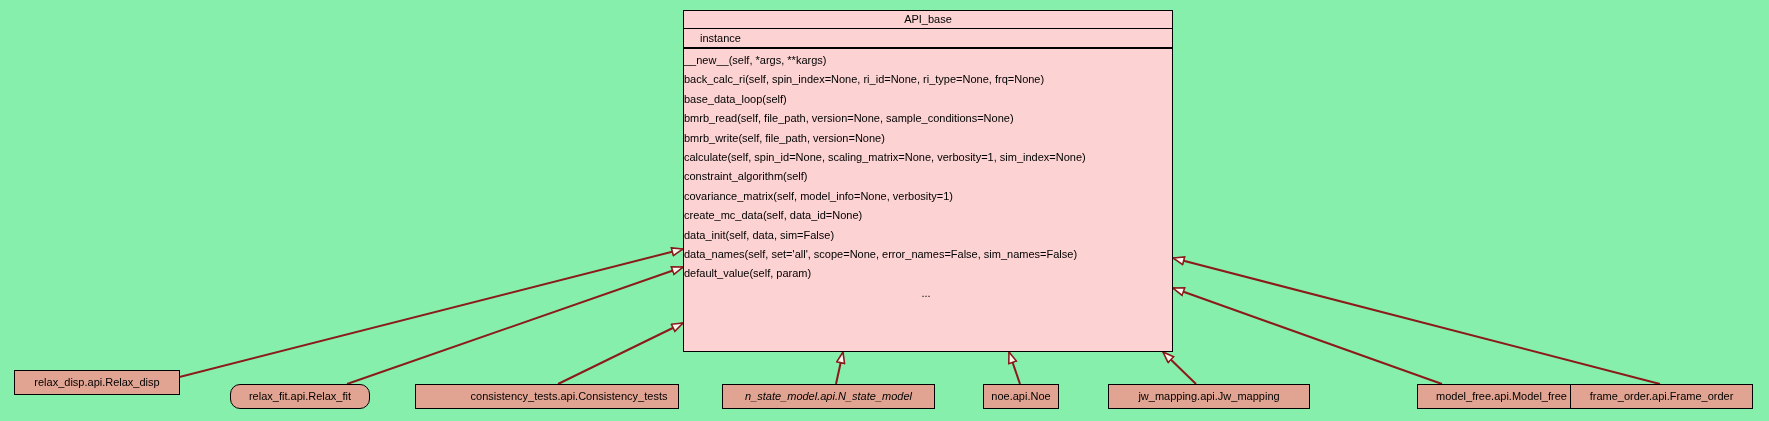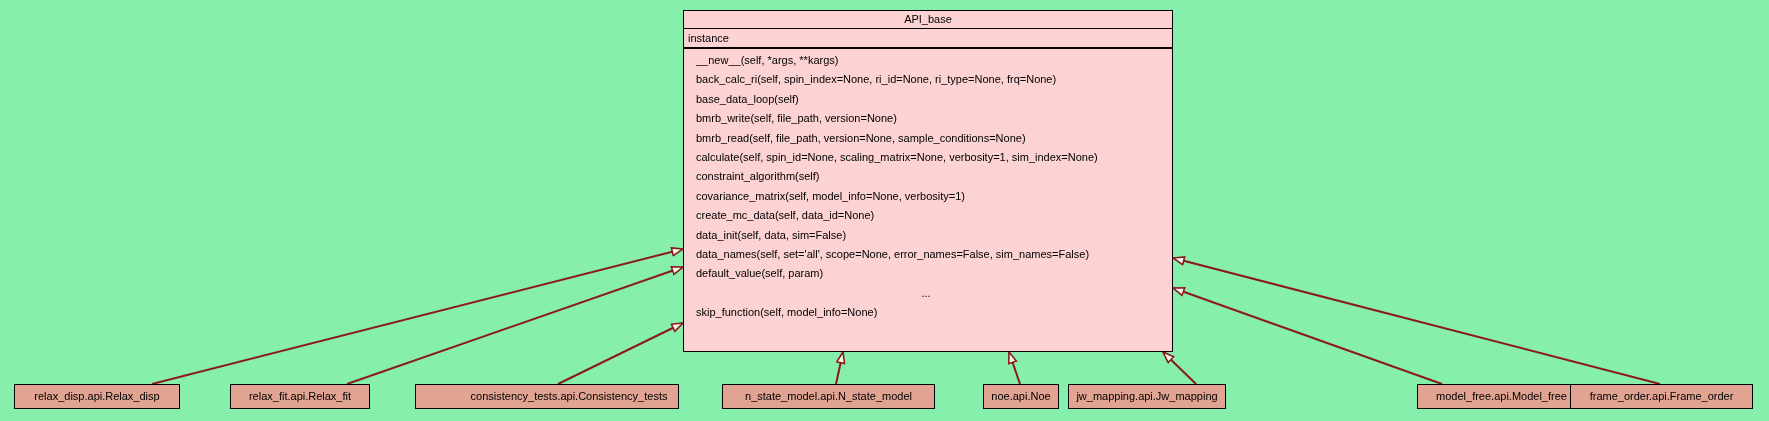--- a/index.html
+++ b/index.html
@@ -24,28 +24,28 @@
   }
   #base-box { z-index:2; }
   .base-title {
     height:17px; line-height:17px;
     text-align:center;
     border-bottom:1px solid #000;
     white-space:nowrap; overflow:hidden;
   }
   .base-attrs {
     height:18px; line-height:18px;
-    padding-left:4px;
+    padding-left:16px;
     border-bottom:2px solid #000;
     white-space:nowrap; overflow:hidden;
   }
   .methods { padding-top:2px; }
   .method-row {
     height:19.4px; line-height:19.4px;
-    padding-left:12px; padding-right:4px;
+    padding-left:0; padding-right:4px;
     white-space:nowrap; overflow:hidden;
   }
   .method-row.center { text-align:center; padding-left:0; }
   .sub-box {
     position:absolute;
     border:1px solid #000;
     box-sizing:border-box;
     text-align:center;
     white-space:nowrap; overflow:hidden;
     font-size:11px;
@@ -76,38 +76,37 @@
       <line x1="1660" y1="384" x2="1173" y2="258" stroke="#8b1a1a" stroke-width="2" marker-end="url(#hollow-arrow)"></line>
     </svg>
 
   <div id="base-box" class="class-box" style="left: 683px; top: 10px; width: 490px; height: 342px; background: rgb(252, 210, 210);">
     <div class="base-title">API_base</div>
     <div class="base-attrs">instance</div>
     <div class="methods" id="methods">
         <div class="method-row">__new__(self, *args, **kargs)</div>
         <div class="method-row">back_calc_ri(self, spin_index=None, ri_id=None, ri_type=None, frq=None)</div>
         <div class="method-row">base_data_loop(self)</div>
+        <div class="method-row">bmrb_read(self, file_path, version=None, sample_conditions=None)</div>
         <div class="method-row">bmrb_write(self, file_path, version=None)</div>
-        <div class="method-row">bmrb_read(self, file_path, version=None, sample_conditions=None)</div>
         <div class="method-row">calculate(self, spin_id=None, scaling_matrix=None, verbosity=1, sim_index=None)</div>
         <div class="method-row">constraint_algorithm(self)</div>
         <div class="method-row">covariance_matrix(self, model_info=None, verbosity=1)</div>
         <div class="method-row">create_mc_data(self, data_id=None)</div>
         <div class="method-row">data_init(self, data, sim=False)</div>
         <div class="method-row">data_names(self, set='all', scope=None, error_names=False, sim_names=False)</div>
         <div class="method-row">default_value(self, param)</div>
         <div class="method-row center">...</div>
-        <div class="method-row">skip_function(self, model_info=None)</div>
       </div>
   </div>
 
   <div id="subclasses">
-      <div class="sub-box" style="left: 14px; top: 384px; width: 166px; background: rgb(226, 164, 146);"><span>relax_disp.api.Relax_disp</span></div>
-      <div class="sub-box" style="left: 230px; top: 384px; width: 140px; background: rgb(226, 164, 146);"><span>relax_fit.api.Relax_fit</span></div>
+      <div class="sub-box" style="left: 14px; top: 370px; width: 166px; background: rgb(226, 164, 146);"><span>relax_disp.api.Relax_disp</span></div>
+      <div class="sub-box" style="left: 230px; top: 384px; width: 140px; background: rgb(226, 164, 146); border-radius: 10px;"><span>relax_fit.api.Relax_fit</span></div>
       <div class="sub-box" style="left: 415px; top: 384px; width: 264px; background: rgb(226, 164, 146); padding-left: 44px;"><span>consistency_tests.api.Consistency_tests</span></div>
-      <div class="sub-box" style="left: 722px; top: 384px; width: 213px; background: rgb(226, 164, 146);"><span>n_state_model.api.N_state_model</span></div>
+      <div class="sub-box" style="left: 722px; top: 384px; width: 213px; background: rgb(226, 164, 146); font-style: italic;"><span>n_state_model.api.N_state_model</span></div>
       <div class="sub-box" style="left: 983px; top: 384px; width: 76px; background: rgb(226, 164, 146);"><span>noe.api.Noe</span></div>
-      <div class="sub-box" style="left: 1068px; top: 384px; width: 158px; background: rgb(226, 164, 146);"><span>jw_mapping.api.Jw_mapping</span></div>
+      <div class="sub-box" style="left: 1108px; top: 384px; width: 202px; background: rgb(226, 164, 146);"><span>jw_mapping.api.Jw_mapping</span></div>
       <div class="sub-box" style="left: 1417px; top: 384px; width: 169px; background: rgb(226, 164, 146);"><span>model_free.api.Model_free</span></div>
       <div class="sub-box" style="left: 1570px; top: 384px; width: 183px; background: rgb(226, 164, 146);"><span>frame_order.api.Frame_order</span></div>
     </div>
 
 </div>
 
 </body></html>

